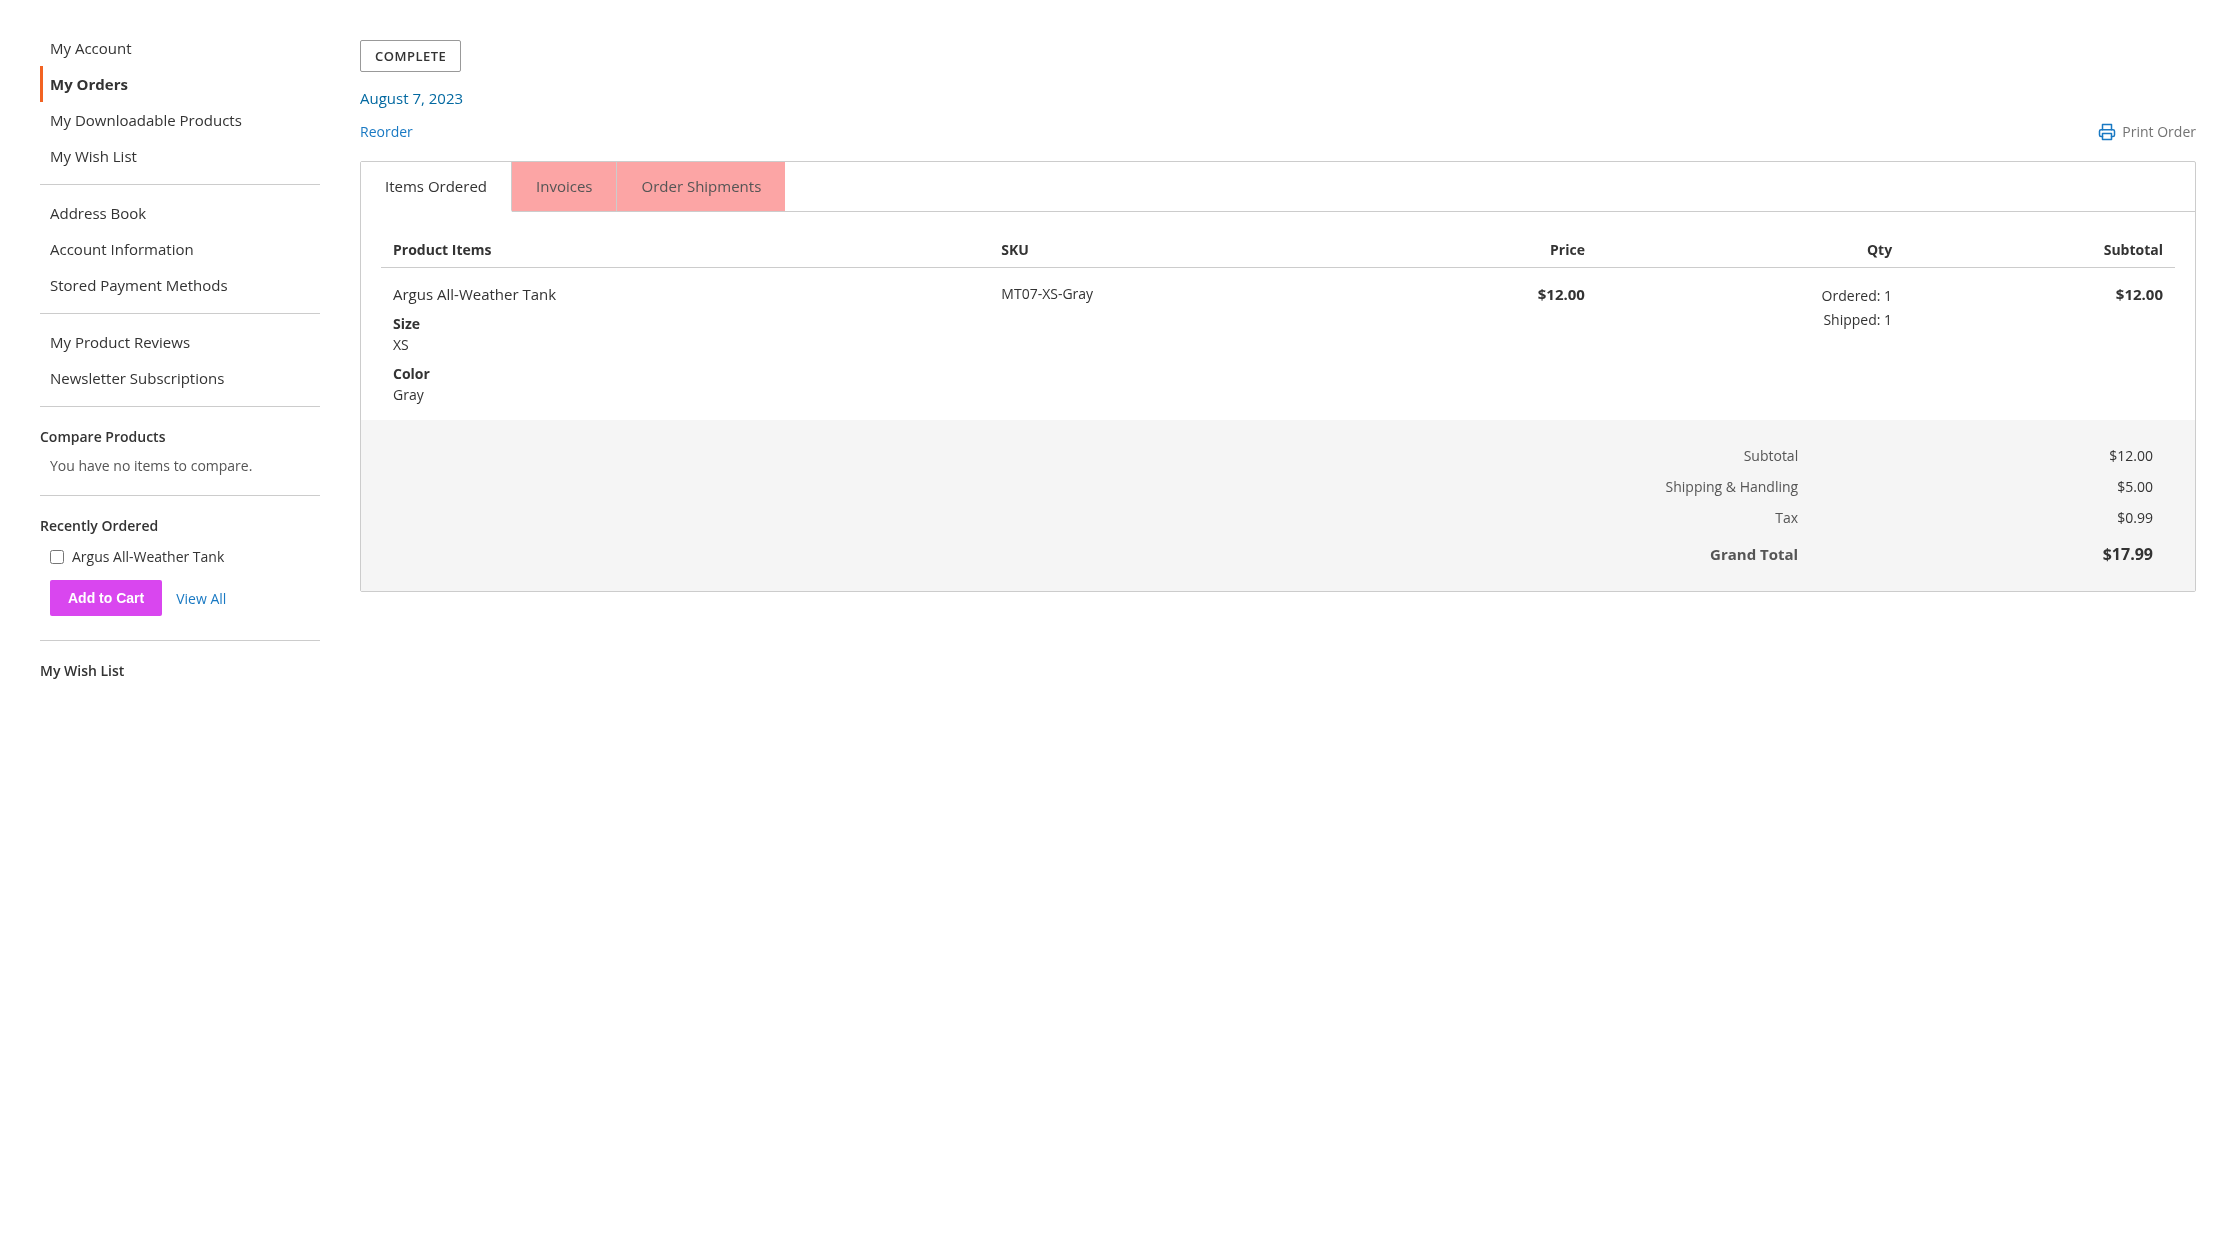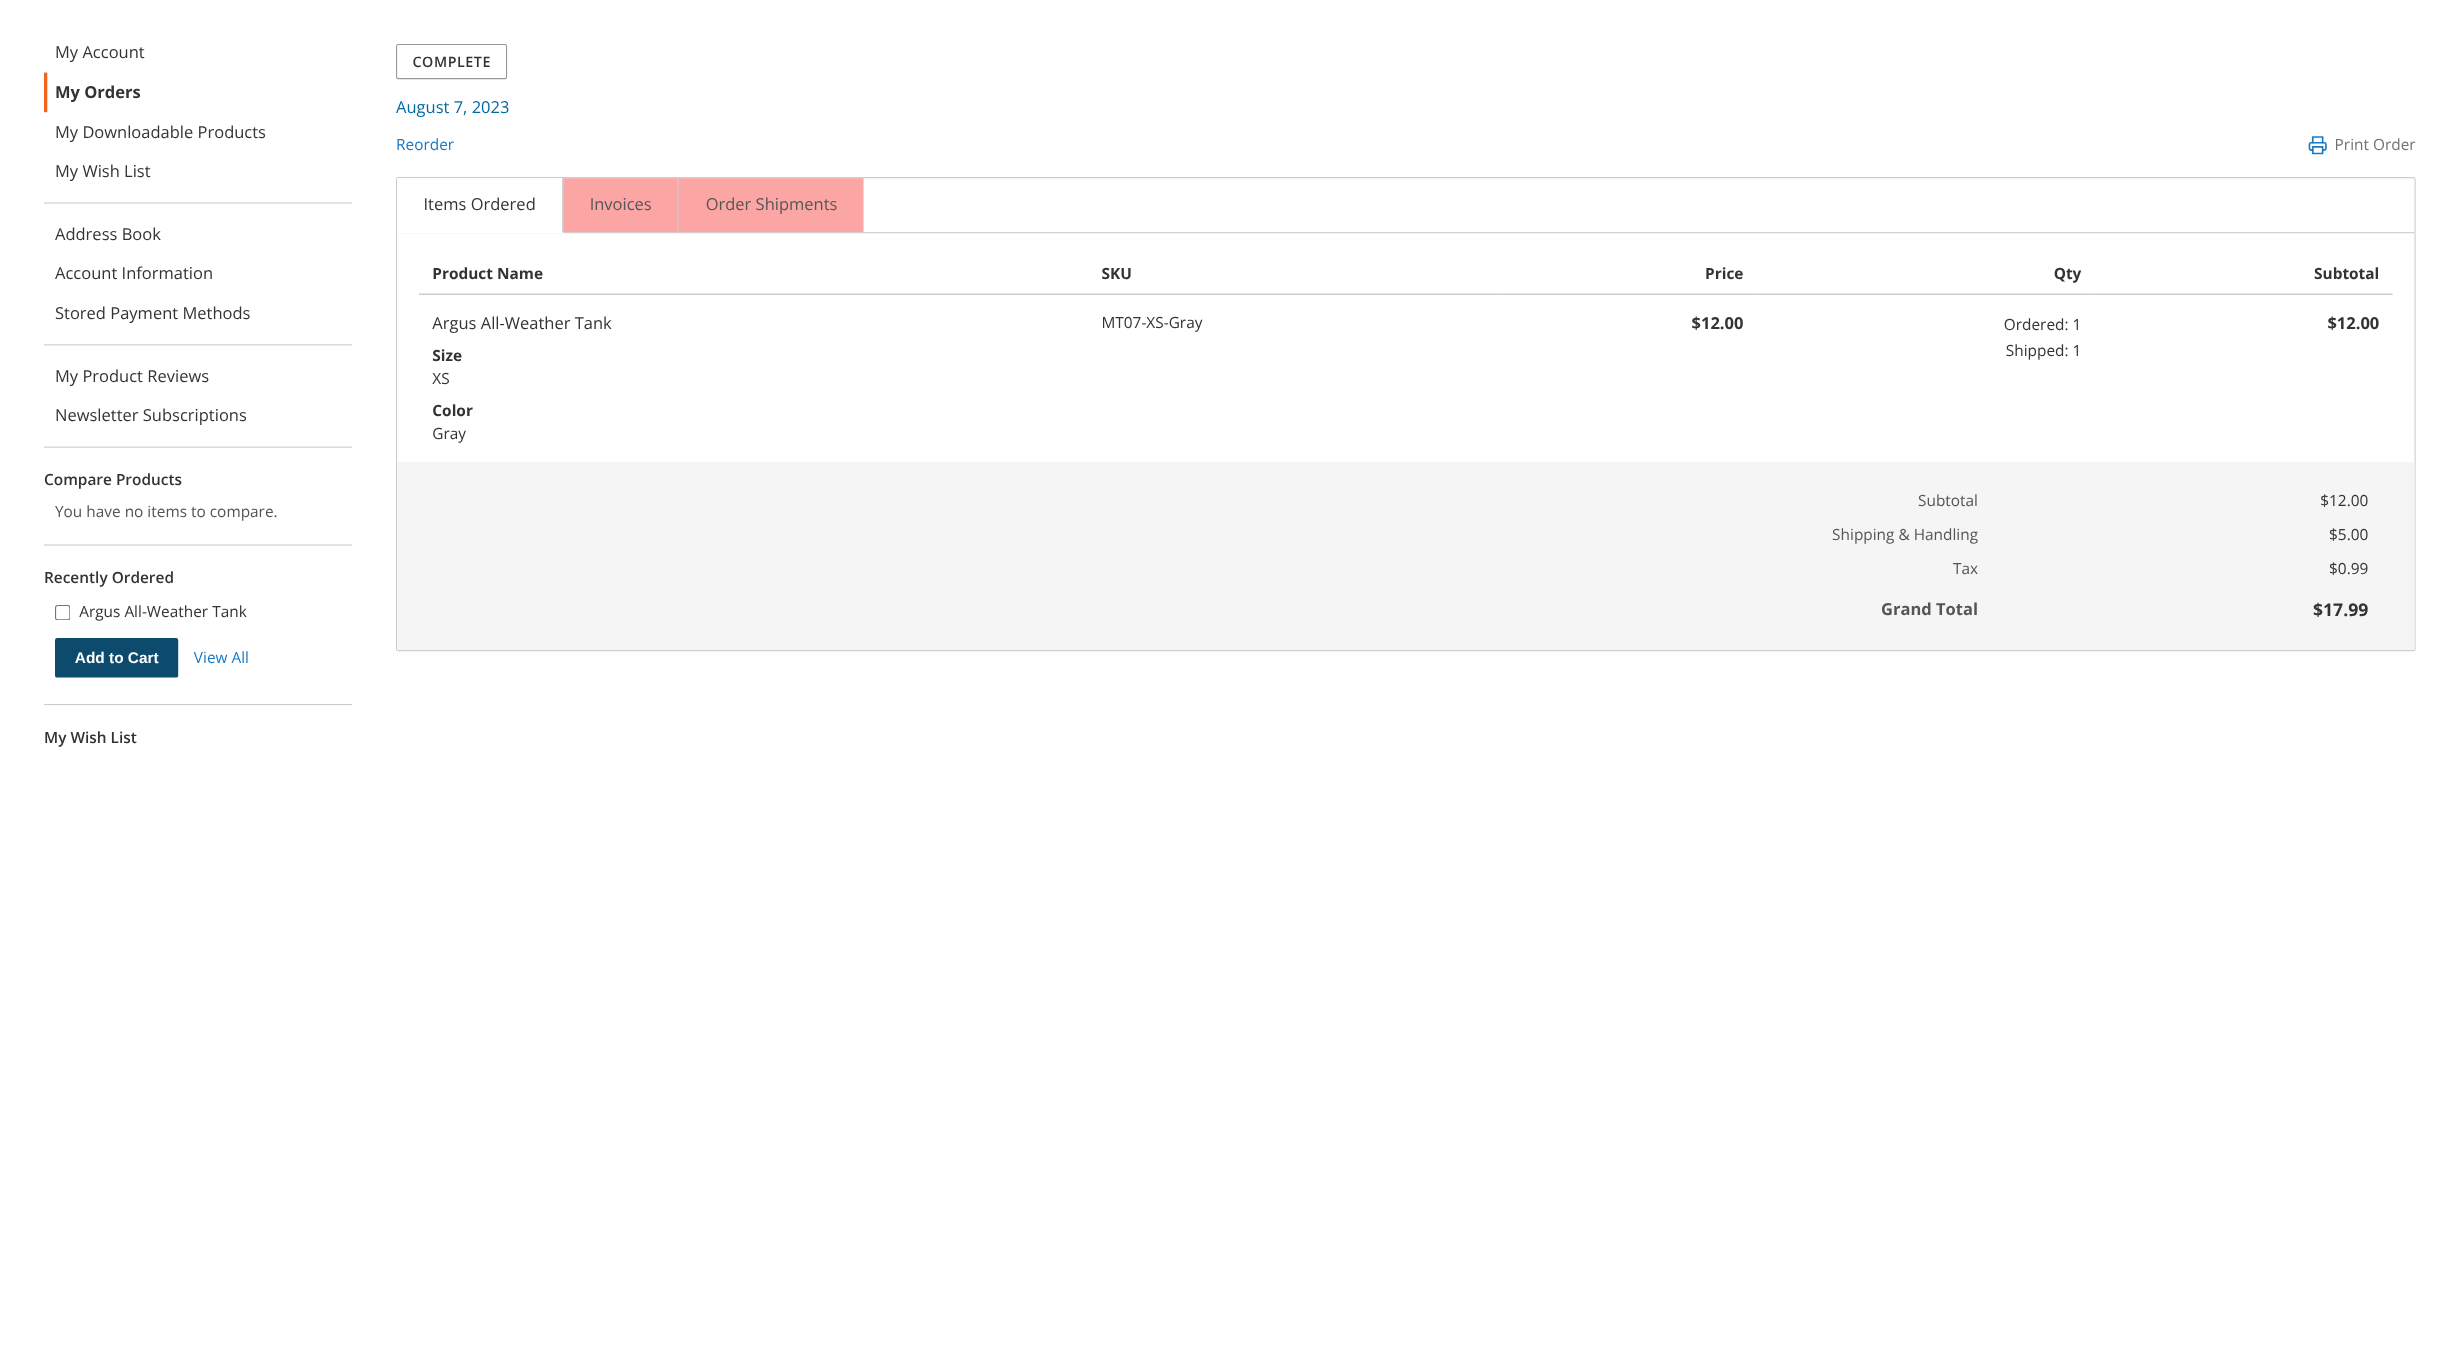--- a/index.html
+++ b/index.html
@@ -68,21 +68,21 @@
       font-size: 14px;
       color: #333;
     }
     .sidebar-actions {
       display: flex;
       gap: 14px;
       padding: 8px 10px;
       align-items: center;
     }
     .btn-add-to-cart {
-      background: #0c4a6e;
+      background: #d946ef;
       color: #fff;
       border: none;
       padding: 10px 18px;
       font-size: 14px;
       font-weight: 600;
       cursor: pointer;
       border-radius: 2px;
     }
     .link-view-all {
       color: #1979c3;
@@ -340,21 +340,21 @@
       <div class="tabs-header">
         <div class="tab-item active">Items Ordered</div>
         <div class="tab-item">Invoices</div>
         <div class="tab-item">Order Shipments</div>
       </div>
 
       <div class="table-wrapper">
         <table class="order-table">
           <thead>
             <tr>
-              <th>Product Name</th>
+              <th>Product Items</th>
               <th>SKU</th>
               <th class="right">Price</th>
               <th class="right">Qty</th>
               <th class="right">Subtotal</th>
             </tr>
           </thead>
           <tbody>
             <tr>
               <td>
                 <span class="product-name">Argus All-Weather Tank</span>

